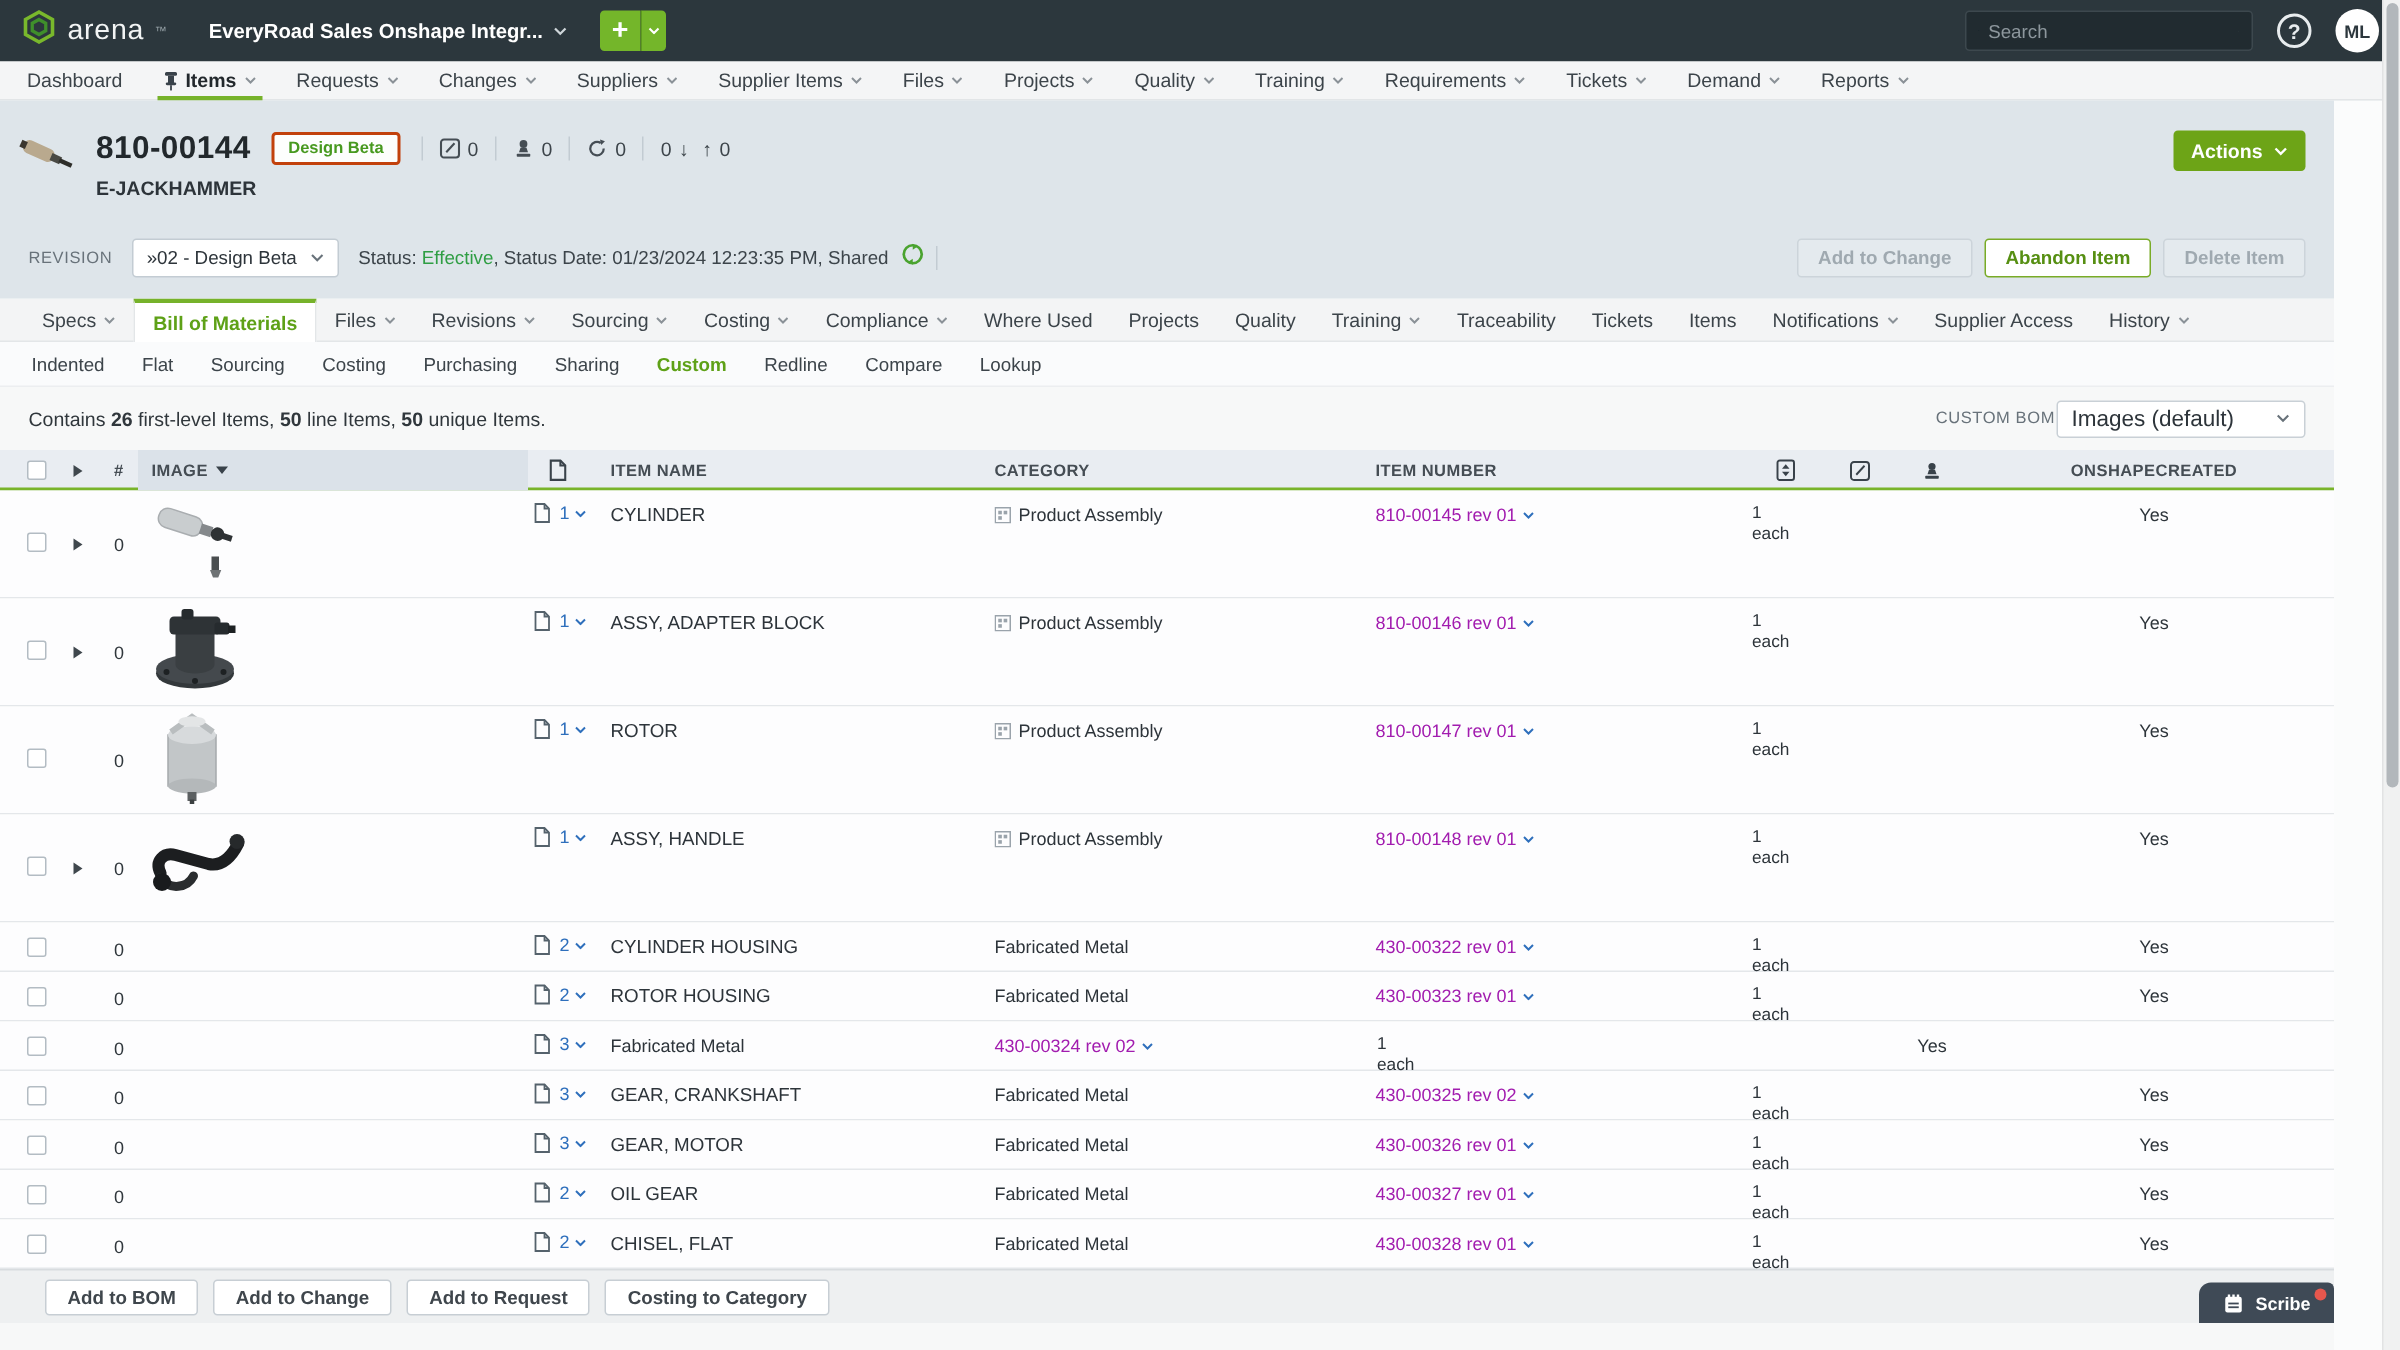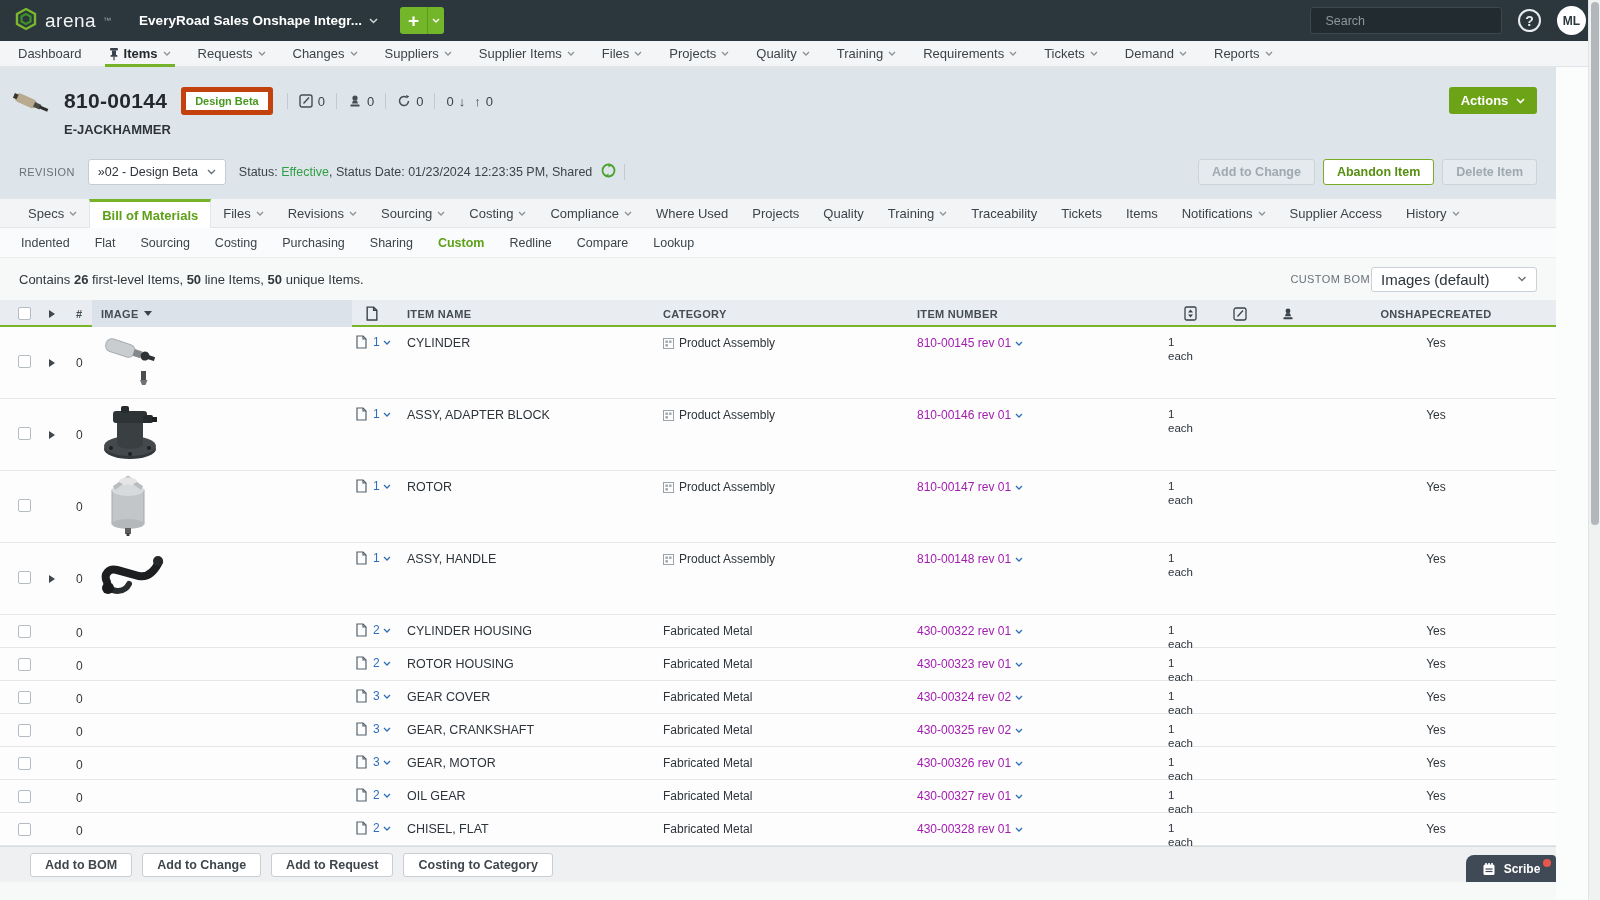--- a/index.html
+++ b/index.html
@@ -28,21 +28,21 @@
   .nav-item.active { font-weight:bold; color:#22282c; }
   .nav-item.active::after { content:""; position:absolute; left:-4px; right:-4px; bottom:0; height:3px; background:#76b22a; }
 
   
   .ihead { height:132px; width:1556px; background:#dee5ea; position:relative; }
   .ihead-top { display:flex; align-items:flex-start; padding:20px 19px 0 10px; }
   .thumb { width:44px; height:30px; margin-top:2px; }
   .ih-main { margin-left:10px; }
   .ih-row1 { display:flex; align-items:center; gap:14px; }
   .ih-number { font-size:21px; font-weight:bold; color:#22282c; letter-spacing:.3px; }
-  .badge { border:5px solid #c2410c; color:#47991f; background:#fdfefd; font-size:11px; font-weight:bold; padding:3px 9px; border-radius:3px; }
+  .badge { border:2px solid #c2410c; color:#47991f; background:#fdfefd; font-size:11px; font-weight:bold; padding:3px 9px; border-radius:3px; }
   .ih-meta { display:flex; align-items:center; gap:11px; color:#3c444a; font-size:13px; }
   .ih-meta .mdiv { width:1px; height:16px; background:#c2cbd2; }
   .mstat { display:flex; align-items:center; gap:5px; }
   .ih-name { font-size:13px; font-weight:bold; color:#2d343a; margin-top:7px; }
   .actions-btn { margin-left:auto; width:88px; height:27px; background:#6da417; border:none; border-radius:3px; color:#fff; font-size:13px; font-weight:bold; display:flex; align-items:center; justify-content:center; gap:8px; cursor:pointer; }
   .rev-row { position:absolute; left:0; right:0; bottom:14px; display:flex; align-items:center; padding:0 19px; }
   .rev-label { font-size:11px; color:#68727a; letter-spacing:.4px; margin-right:13px; }
   .rev-select { height:26px; background:#fff; border:1px solid #c3ccd3; border-radius:3px; display:flex; align-items:center; gap:9px; padding:0 9px; font-size:12.5px; color:#2d343a; cursor:pointer; }
   .status-text { margin-left:13px; font-size:12.5px; color:#3c444a; white-space:pre-wrap; }
   .status-effective { color:#2f9e44; }
@@ -726,21 +726,20 @@
         <div class="cell c-img"></div>
         <div class="cell c-ref">
           <svg width="11" height="14" viewBox="0 0 11 14">
             <path d="M1 1 h6 l3 3 v9 h-9 z" fill="none" stroke="#55626c" stroke-width="1.2"></path>
             <path d="M7 1 v3 h3" fill="none" stroke="#55626c" stroke-width="1.2"></path>
           </svg>
           <span class="reflink">3<svg class="caret" width="8" height="5" viewBox="0 0 8 5">
               <polyline points="1,1 4,4 7,1" fill="none" stroke="#2e6fbc" stroke-width="1.3"></polyline>
             </svg></span>
         </div>
-        <div class="cell c-name">GEAR COVER</div>
         <div class="cell c-cat">
           <span>Fabricated Metal</span>
         </div>
         <div class="cell c-inum"><span class="inumlink">430-00324 rev 02<svg class="caret" width="8" height="5" viewBox="0 0 8 5">
               <polyline points="1,1 4,4 7,1" fill="none" stroke="#2e6fbc" stroke-width="1.3"></polyline>
             </svg></span></div>
         <div class="cell c-qty">
           <div>1</div>
           <div>each</div>
         </div>

